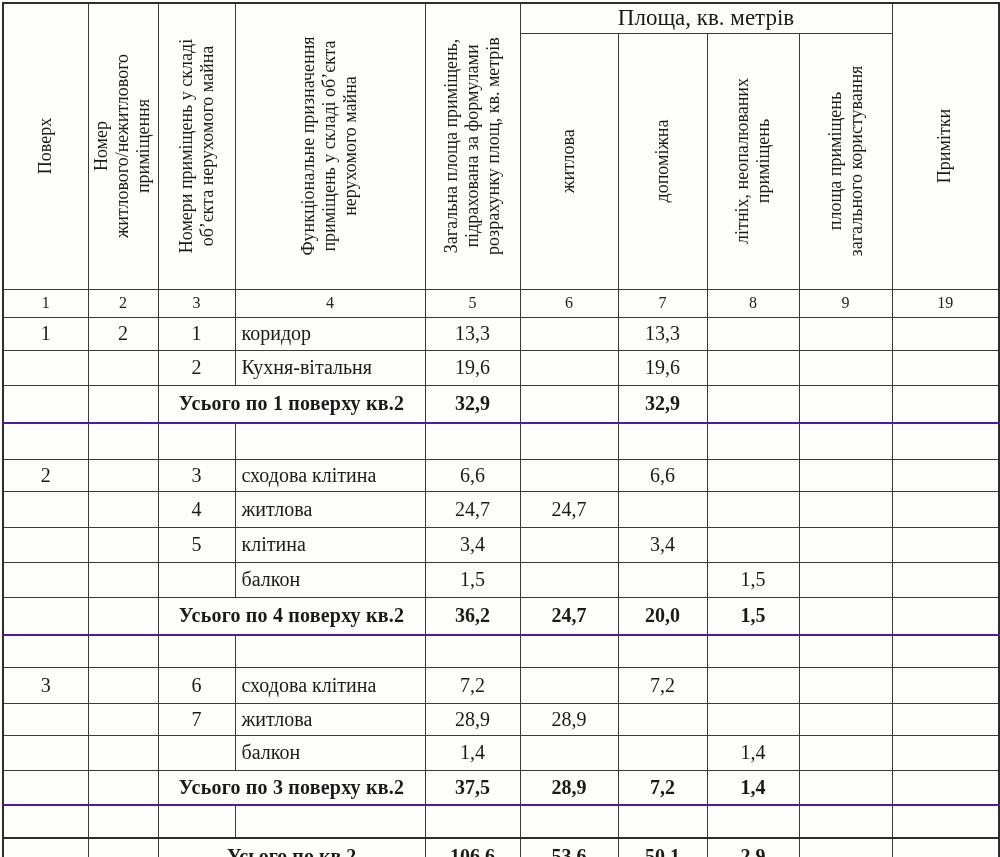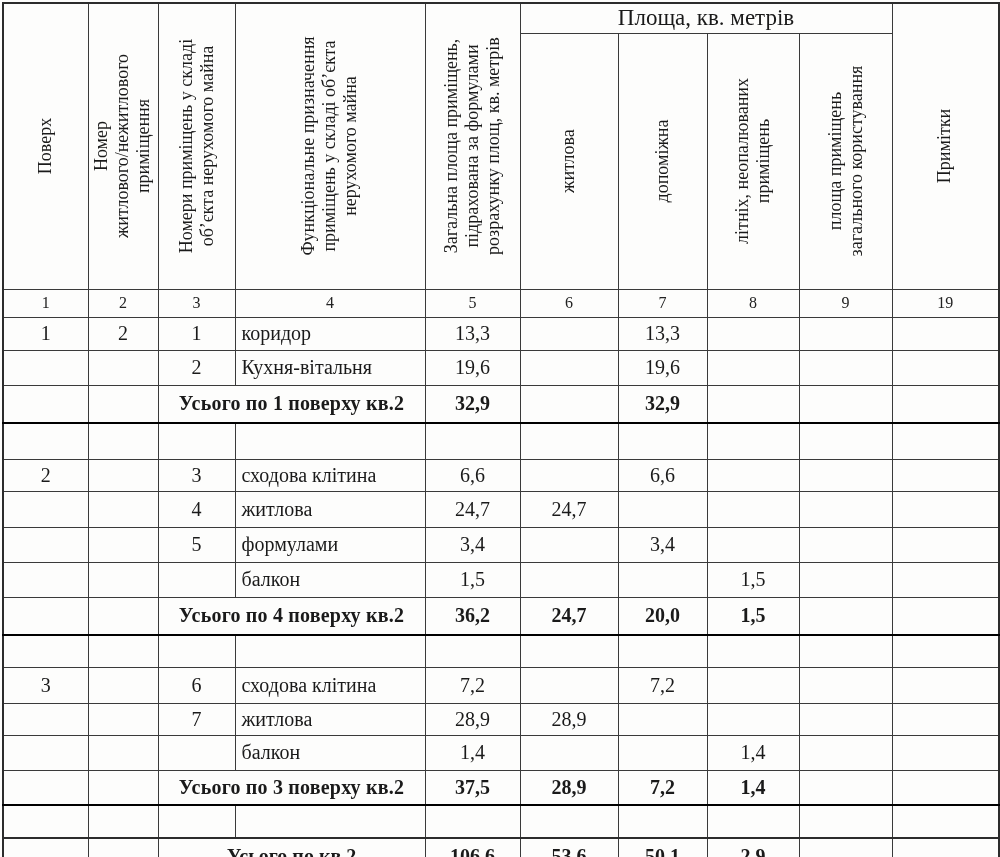--- a/index.html
+++ b/index.html
@@ -38,21 +38,21 @@
     font-size:18px;
     line-height:1.18;
   }
   .vh.short .vtext{width:235px;}
   .tr-num th{font-size:16px;color:#222;}
   
   .dr{font-size:20px;}
   .dr td{height:inherit;}.h31{height:31px}.h32{height:32px}.h33{height:33px}
   .h34{height:34px}.h35{height:35px}.h36{height:36px}
   .fn{text-align:left;padding-left:6px;}
-  .sub td{font-weight:bold;border-bottom:2px solid #000000;}
+  .sub td{font-weight:bold;border-bottom:2px solid #4c1d95;}
   .sub .lbl{font-size:20px;letter-spacing:.2px;}
   .grand td{font-weight:bold;border-top:2px solid #2c2c2c;}
 </style>
 </head>
 <body>
 
 <div class="page">
 <table>
   <colgroup>
     <col style="width:85px">
@@ -194,21 +194,21 @@
     <td>24,7</td>
     <td></td>
     <td></td>
     <td></td>
     <td></td>
   </tr>
   <tr class="dr h34">
     <td></td>
     <td></td>
     <td>5</td>
-    <td class="fn">формулами</td>
+    <td class="fn">клітина</td>
     <td>3,4</td>
     <td></td>
     <td>3,4</td>
     <td></td>
     <td></td>
     <td></td>
   </tr>
   <tr class="dr h34">
     <td></td>
     <td></td>

